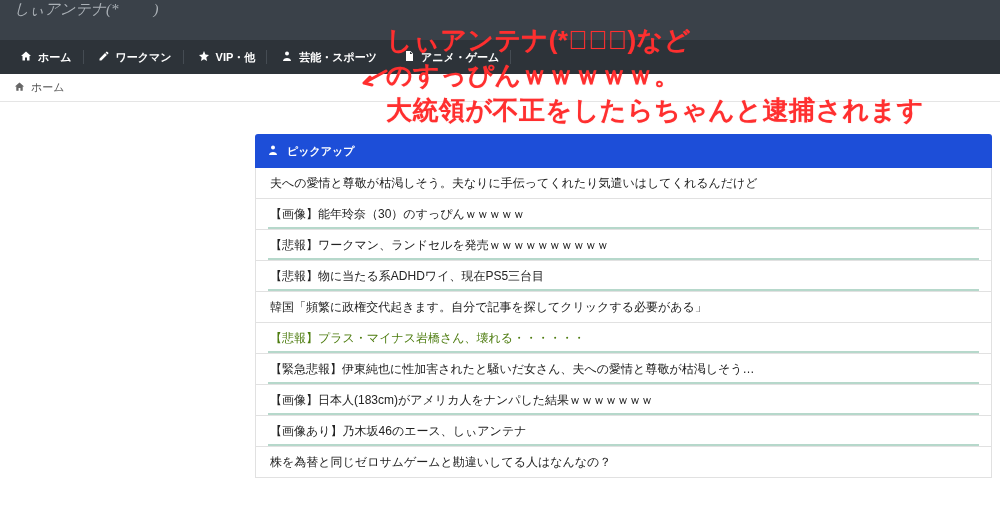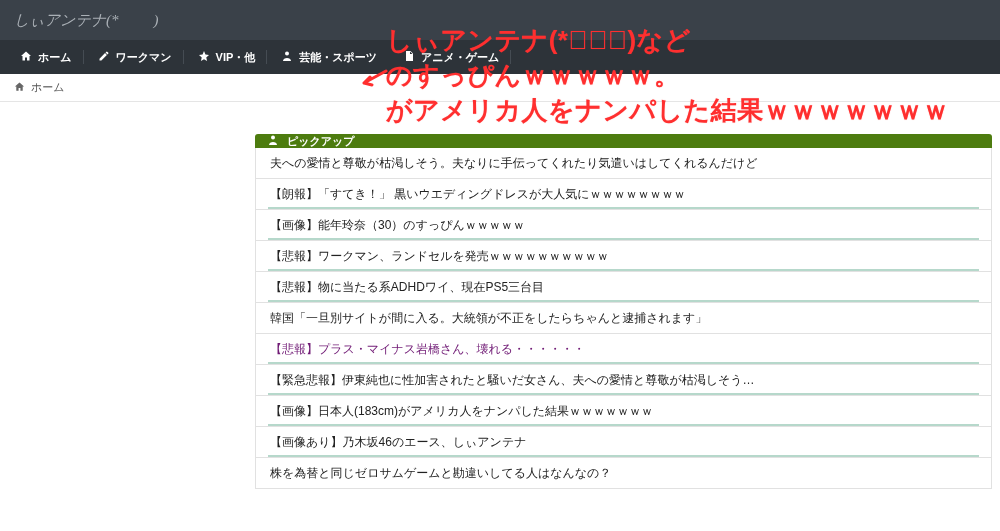--- a/index.html
+++ b/index.html
@@ -12,21 +12,20 @@
   height: 531px;
   overflow: hidden;
   position: relative;
 }
 .top-bar {
   background: #3a4149;
   color: #aab0b6;
   height: 40px;
   padding: 0 14px;
   display: flex;
-  align-items: center;
   font-family: "Segoe Script", cursive;
   font-style: italic;
   font-size: 15px;
 }
 .nav-bar {
   background: #2d3339;
   height: 34px;
   display: flex;
   align-items: center;
   padding: 0 8px;
@@ -71,25 +70,25 @@
 .sidebar {
   width: 255px;
   background: #fff;
 }
 .main {
   flex: 1;
   padding-top: 32px;
   padding-right: 8px;
 }
 .column-head {
-  background: #4d7c0f;
+  background: #1d4ed8;
   color: #fff;
   font-size: 11px;
   font-weight: bold;
-  height: 14px;
+  height: 34px;
   display: flex;
   align-items: center;
   padding: 0 12px;
   gap: 8px;
   border-top-left-radius: 3px;
   border-top-right-radius: 3px;
 }
 .list {
   border-left: 1px solid #e1e1e1;
   border-right: 1px solid #e1e1e1;
@@ -109,21 +108,21 @@
   content: "";
   position: absolute;
   left: 12px;
   right: 12px;
   bottom: 0px;
   height: 2px;
   background: #2d8f6b;
   opacity: 0.0;
 }
 .list-item.ul::after { opacity: 0.35; }
-.list-item.red { color: #701a75; }
+.list-item.red { color: #4d7c0f; }
 .overlay {
   position: absolute;
   top: 23px;
   left: 386px;
   right: 6px;
   color: #ff2f2f;
   font-weight: 800;
   font-size: 26px;
   line-height: 1.35;
   text-shadow: 0 0 1px rgba(255,60,60,0.4);
@@ -210,36 +209,35 @@
       <span>
         <svg width="12" height="12" viewBox="0 0 24 24" fill="#fff">
             <circle cx="12" cy="7" r="4"></circle>
             <path d="M4 22c0-4 4-6 8-6s8 2 8 6v0H4z"></path>
           </svg>
       </span>
       <span>ピックアップ</span>
     </div>
     <div class="list" id="article-list">
         <div class="list-item">夫への愛情と尊敬が枯渇しそう。夫なりに手伝ってくれたり気遣いはしてくれるんだけど</div>
-        <div class="list-item ul">【朗報】「すてき！」 黒いウエディングドレスが大人気にｗｗｗｗｗｗｗｗ</div>
         <div class="list-item ul">【画像】能年玲奈（30）のすっぴんｗｗｗｗｗ</div>
         <div class="list-item ul">【悲報】ワークマン、ランドセルを発売ｗｗｗｗｗｗｗｗｗｗ</div>
         <div class="list-item ul">【悲報】物に当たる系ADHDワイ、現在PS5三台目</div>
-        <div class="list-item">韓国「一旦別サイトが間に入る。大統領が不正をしたらちゃんと逮捕されます」</div>
+        <div class="list-item">韓国「頻繁に政権交代起きます。自分で記事を探してクリックする必要がある」</div>
         <div class="list-item ul red">【悲報】プラス・マイナス岩橋さん、壊れる・・・・・・</div>
         <div class="list-item ul">【緊急悲報】伊東純也に性加害されたと騒いだ女さん、夫への愛情と尊敬が枯渇しそう…</div>
         <div class="list-item ul">【画像】日本人(183cm)がアメリカ人をナンパした結果ｗｗｗｗｗｗｗ</div>
         <div class="list-item ul">【画像あり】乃木坂46のエース、しぃアンテナ</div>
         <div class="list-item">株を為替と同じゼロサムゲームと勘違いしてる人はなんなの？</div>
       </div>
   </div>
 </div>
 
 <div class="overlay">
   <div class="arrow">
     <svg width="28" height="22" viewBox="0 0 28 22">
         <path d="M26 3 L4 15 M4 15 L10 9 M4 15 L12 17" stroke="#ff2f2f" stroke-width="3" fill="none" stroke-linecap="round"></path>
       </svg>
   </div>
   <div>しぃアンテナ(*ﾟーﾟ)など</div>
   <div>のすっぴんｗｗｗｗｗ。</div>
-  <div>がアメリカ人をナンパした結果ｗｗｗｗｗｗｗ</div>
+  <div>大統領が不正をしたらちゃんと逮捕されます</div>
 </div>
 
 </body></html>

